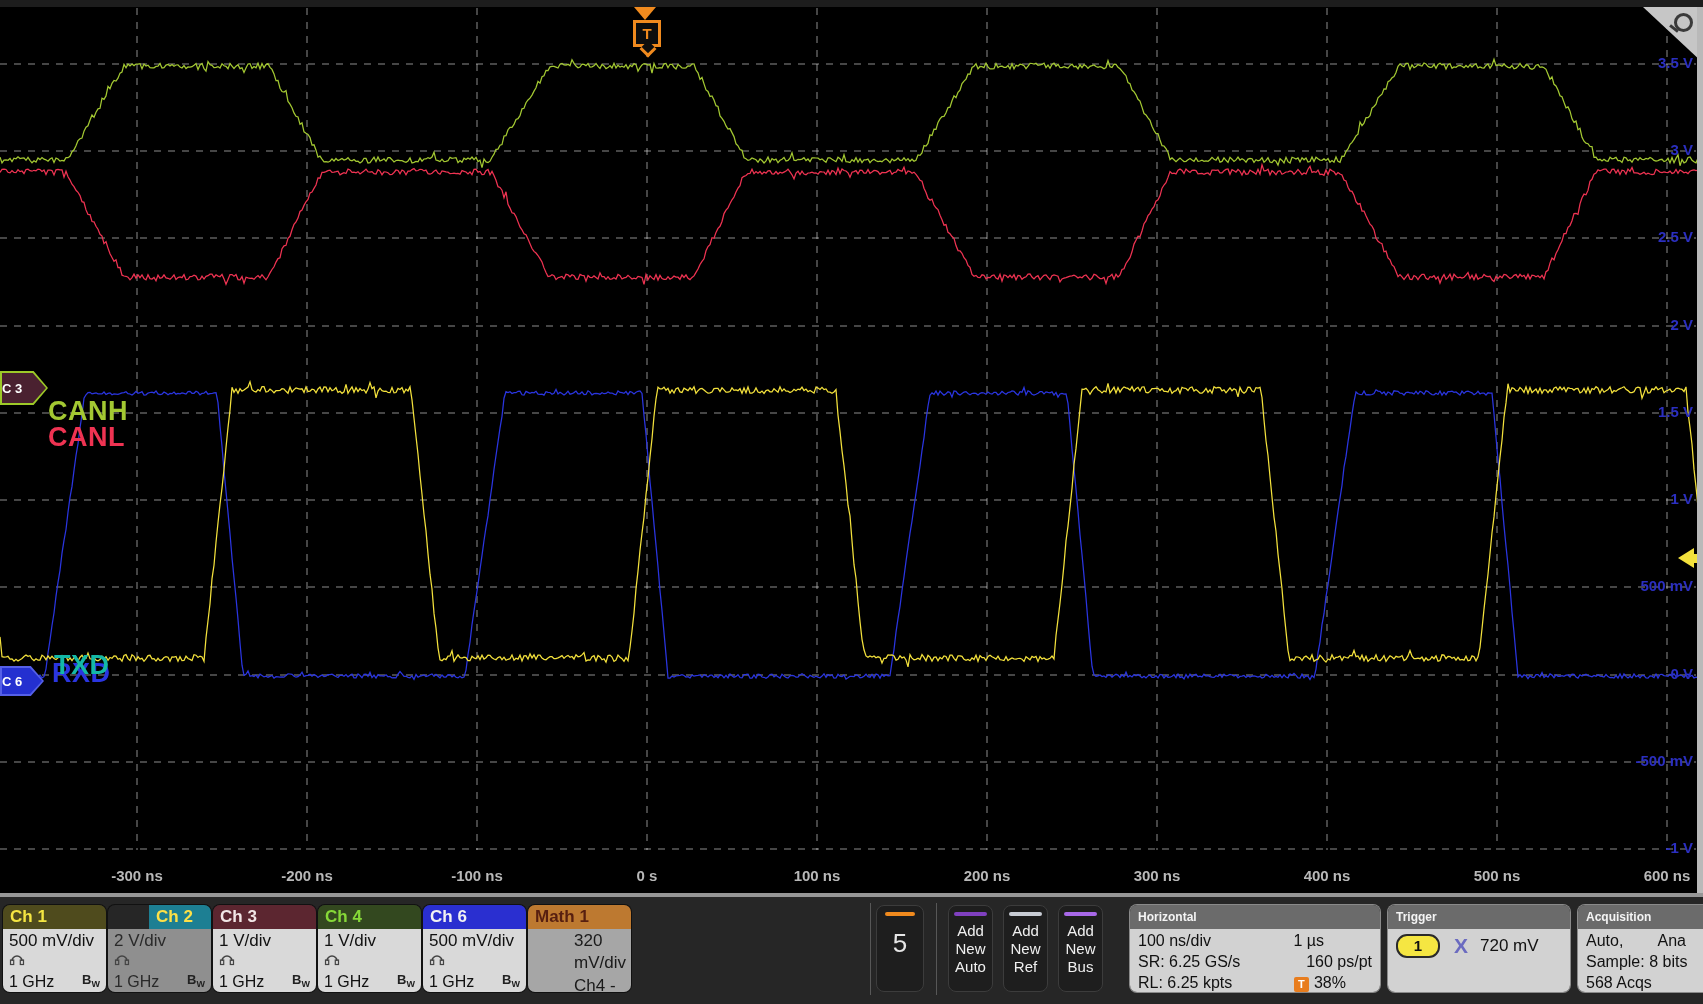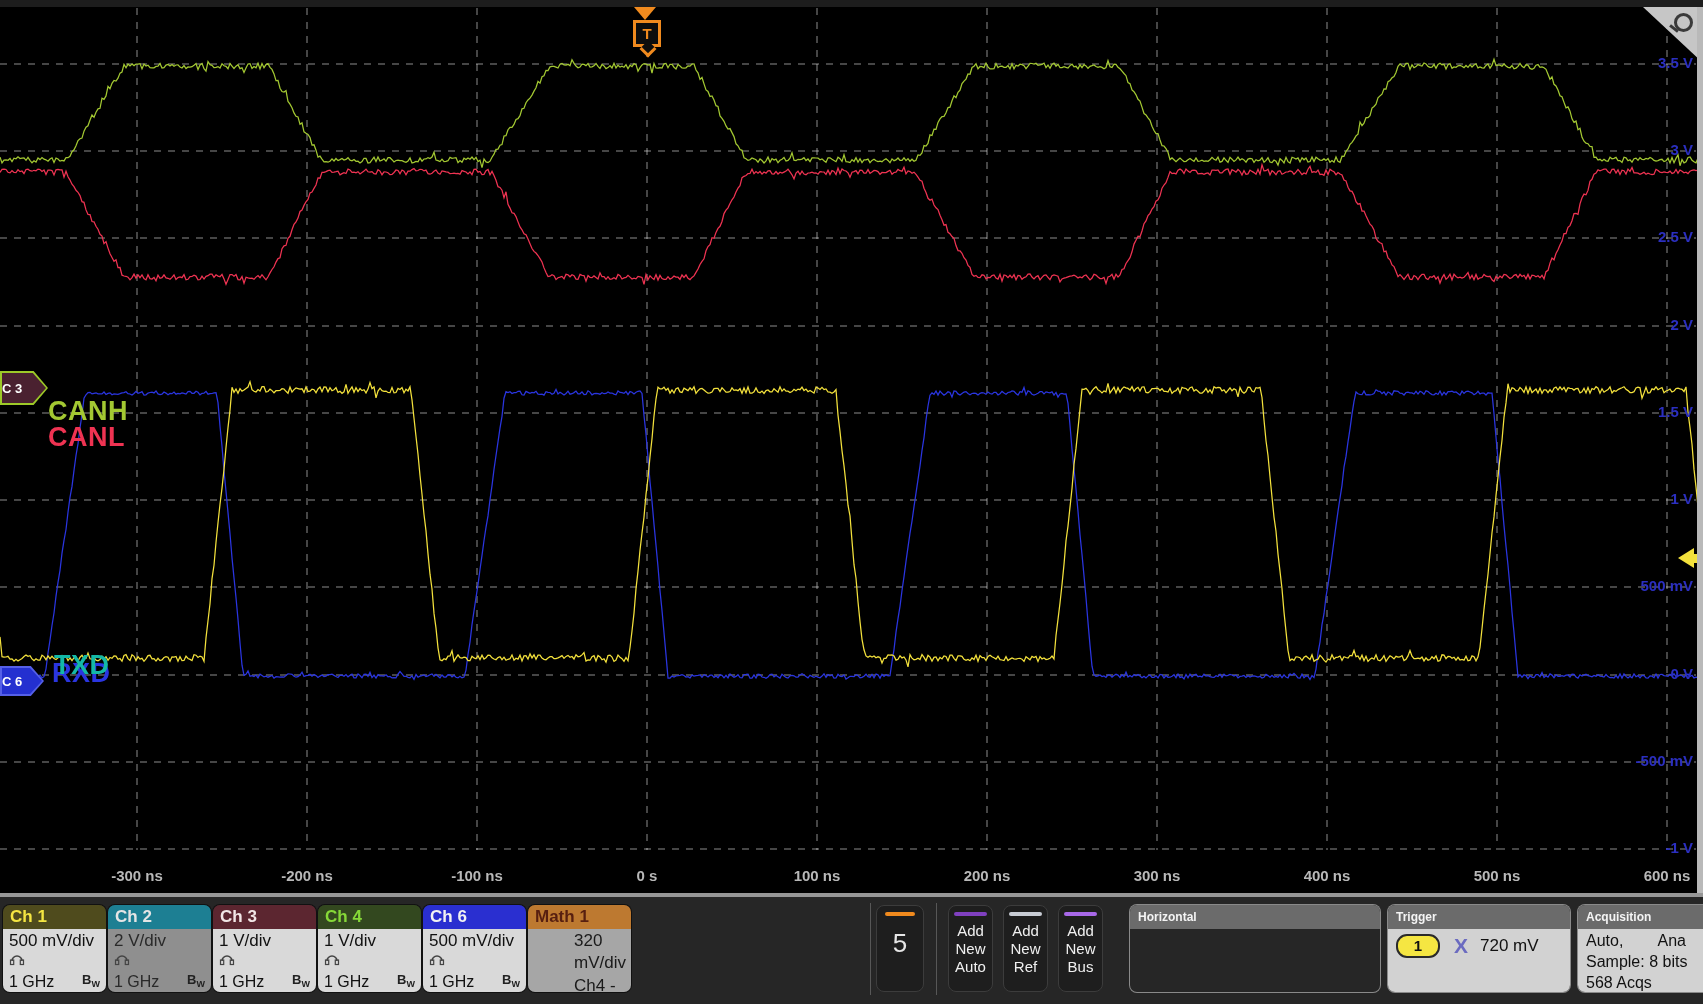--- a/index.html
+++ b/index.html
@@ -149,21 +149,21 @@
                 <rect x="1.5" y="7" width="3.2" height="4.5" fill="none" stroke="#444" stroke-width="1.2"></rect>
                 <rect x="11.3" y="7" width="3.2" height="4.5" fill="none" stroke="#444" stroke-width="1.2"></rect>
               </svg></div>
             <div class="brow2">
               <span>1 GHz</span>
               <span class="bwb"><span>B</span><span class="bws">W</span></span>
             </div>
           </div>
         </div>
         <div class="badge" style="left: 108px;">
-          <div class="badge-head" style="background: rgb(29, 127, 147); color: #e5e5e5;">Ch 2</div>
+          <div class="badge-head" style="background: rgb(29, 127, 147); color: #fde047; margin-left: 41px;">Ch 2</div>
           <div class="badge-body" style="background: rgb(143, 143, 143); color: rgb(42, 42, 42);">
             <div class="brow">2 V/div</div>
             <div class="probe-row"><svg width="16" height="13" viewBox="0 0 16 13">
                 <path d="M3 8 A5 5 0 1 1 13 8" fill="none" stroke="#444" stroke-width="1.6"></path>
                 <rect x="1.5" y="7" width="3.2" height="4.5" fill="none" stroke="#444" stroke-width="1.2"></rect>
                 <rect x="11.3" y="7" width="3.2" height="4.5" fill="none" stroke="#444" stroke-width="1.2"></rect>
               </svg></div>
             <div class="brow2">
               <span>1 GHz</span>
               <span class="bwb"><span>B</span><span class="bws">W</span></span>
@@ -252,20 +252,36 @@
           <div class="lines">
             <div>Add</div>
             <div>New</div>
             <div>Bus</div>
           </div>
         </div>
       </div>
 
     <div class="panel" id="panel-horizontal" style="left:1130px;width:250px;">
       <div class="panel-head">Horizontal</div>
+      <div class="panel-body">
+        <div class="prow">
+          <span>100 ns/div</span>
+          <span style="margin-right:48px;">1 µs</span>
+        </div>
+        <div class="prow">
+          <span>SR: 6.25 GS/s</span>
+          <span>160 ps/pt</span>
+        </div>
+        <div class="prow">
+          <span>RL: 6.25 kpts</span>
+          <span style="margin-right:26px;">
+            <span class="tp-icon">T</span><span>38%</span>
+          </span>
+        </div>
+      </div>
     </div>
 
     <div class="panel" id="panel-trigger" style="left:1388px;width:182px;">
       <div class="panel-head">Trigger</div>
       <div class="panel-body" style="padding-top:5px;">
         <span class="trig-src">1</span><span class="either-x">X</span><span class="trig-level">720 mV</span>
       </div>
     </div>
 
     <div class="panel" id="panel-acquisition" style="left:1578px;width:160px;">

